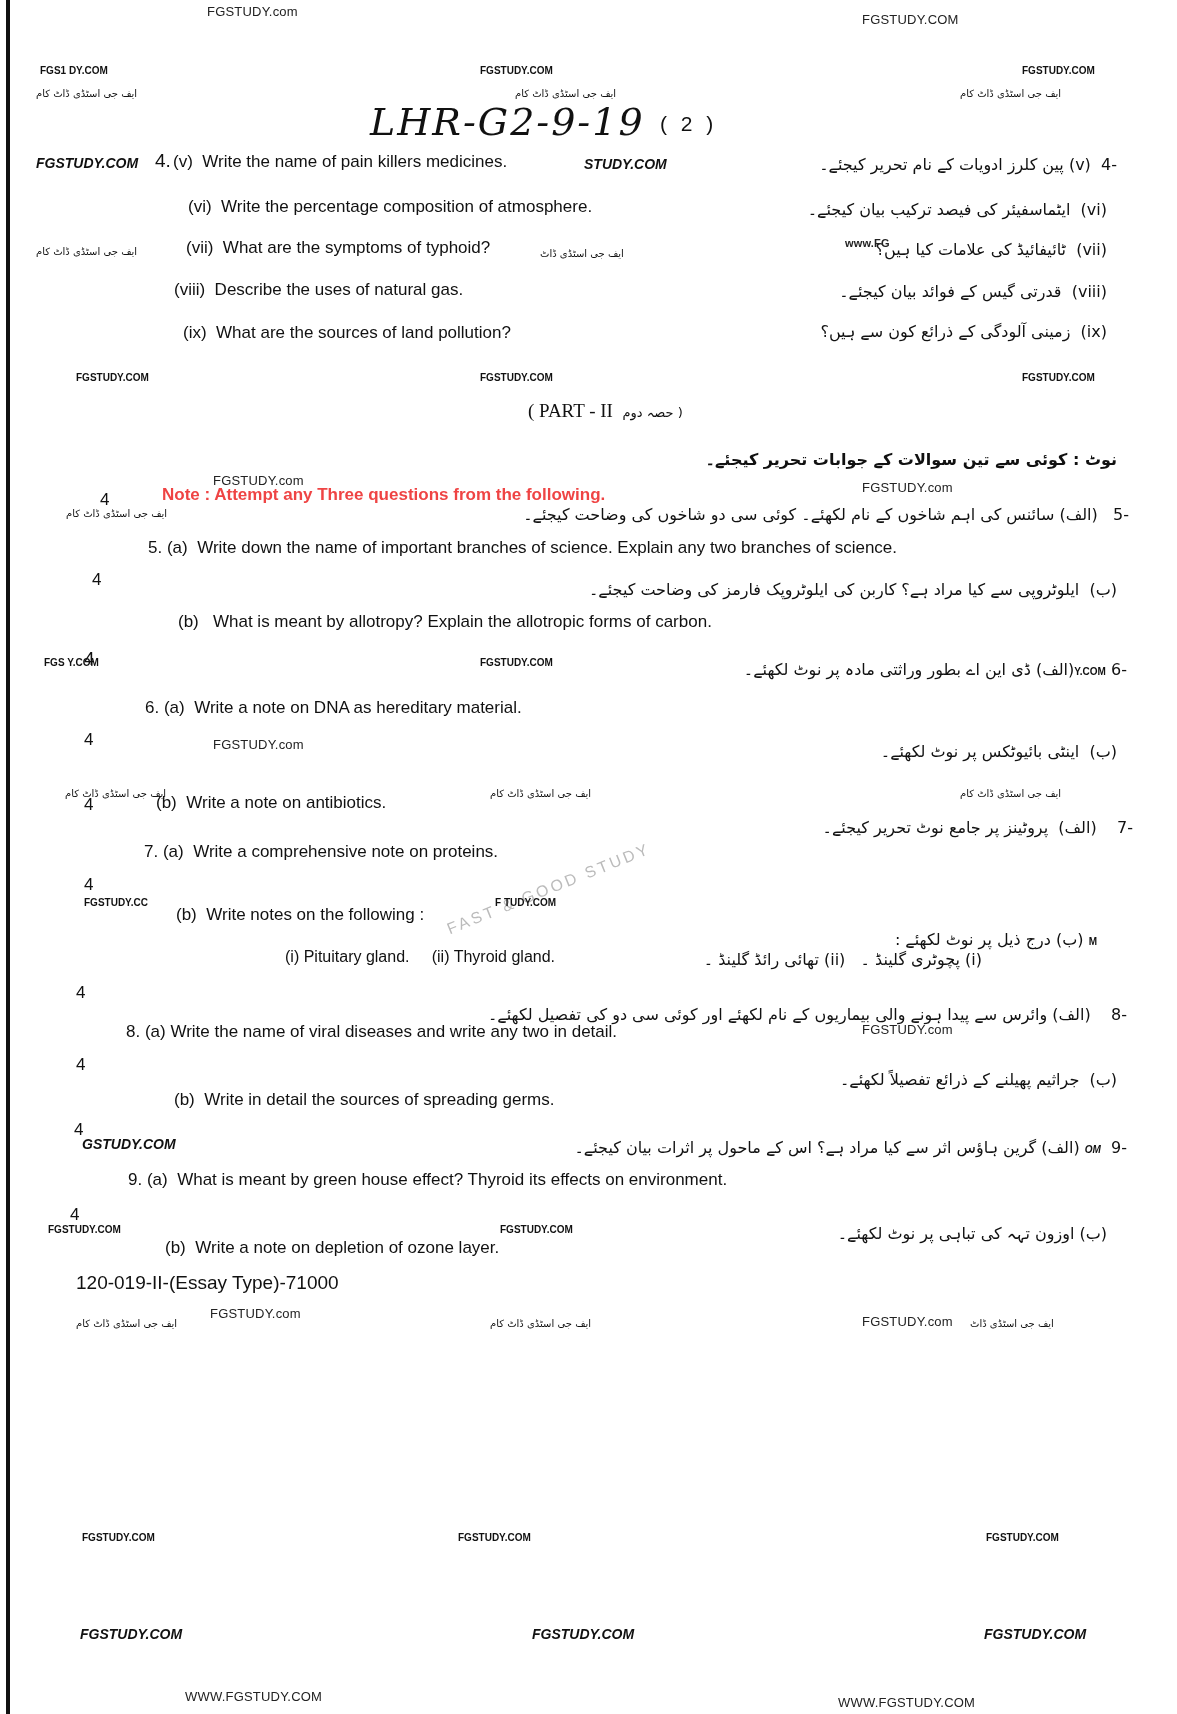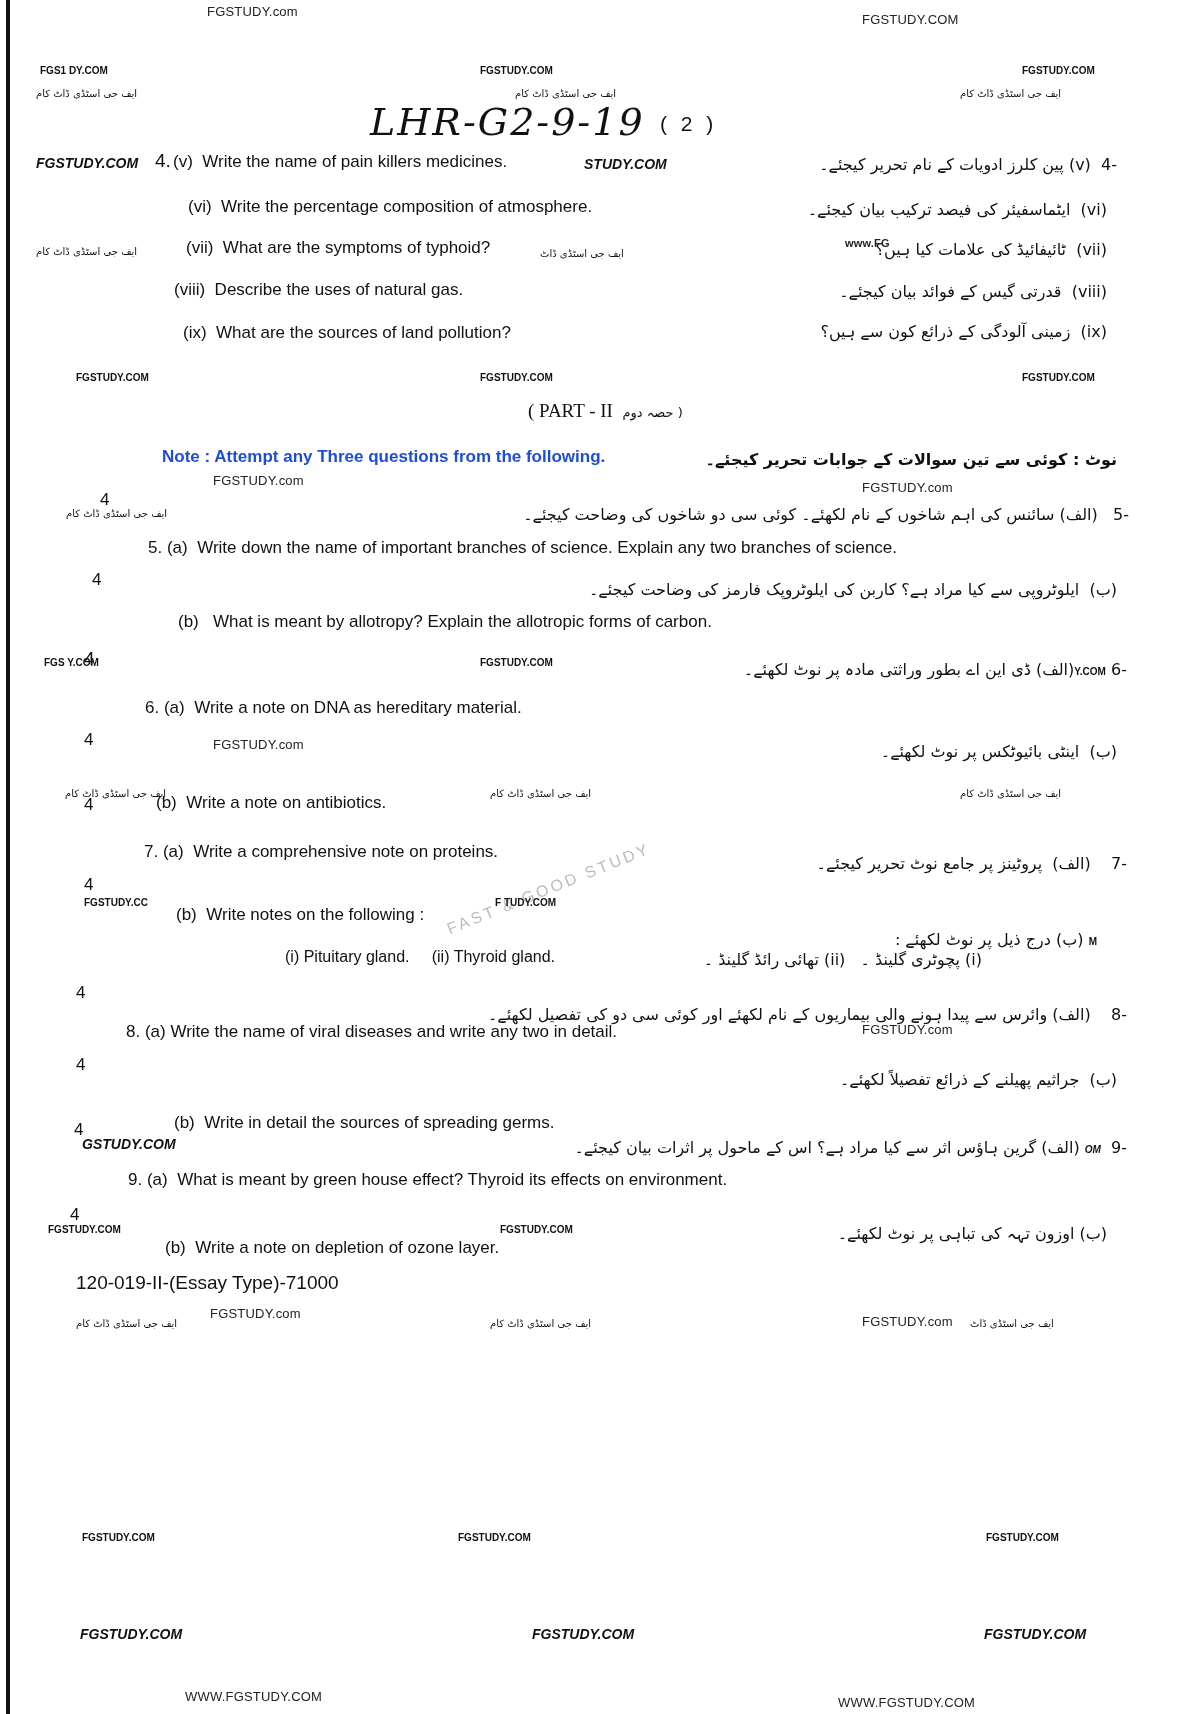--- a/index.html
+++ b/index.html
@@ -12,21 +12,21 @@
   .wm-small { font-family: "Liberation Sans", sans-serif; font-size: 13px; color: #222; letter-spacing: 0.2px; }
   .wm-bold { font-family: "Liberation Sans", sans-serif; font-size: 10px; font-weight: bold; color: #111; }
   .wm-italic { font-family: "Liberation Sans", sans-serif; font-size: 14px; font-weight: bold; font-style: italic; color: #111; }
   .urdu { font-family: "DejaVu Sans", sans-serif; direction: rtl; color: #111; }
   .urdu-small { font-size: 10px; }
   .urdu-q { font-size: 16px; }
   .q-en { font-family: "Liberation Sans", sans-serif; font-size: 17px; color: #111; }
   .marks { font-family: "Liberation Sans", sans-serif; font-size: 17px; color: #111; }
   .handwritten { font-family: "DejaVu Serif", serif; font-style: italic; font-size: 38px; letter-spacing: 2px; color: #111; }
   .part-title { font-family: "Liberation Serif", serif; font-size: 19px; color: #111; }
-  .note { font-family: "Liberation Sans", sans-serif; font-size: 17px; font-weight: bold; color: #1d4ed8; }
+  .note { font-family: "Liberation Sans", sans-serif; font-size: 17px; font-weight: bold; color: #ef4444; margin-top: 38px; }
   .code { font-family: "Liberation Sans", sans-serif; font-size: 19px; color: #111; }
   .faded { font-family: "Liberation Sans", sans-serif; font-size: 16px; color: #bbb; transform: rotate(-22deg); letter-spacing: 3px; }
 </style>
 </head>
 <body>
 
 <div class="border-line"></div>
 
 <div class="abs wm-small" style="left:207px;top:4px;">FGSTUDY.com</div>
 <div class="abs wm-small" style="left:862px;top:12px;">FGSTUDY.COM</div>
@@ -126,21 +126,21 @@
 </div>
 <div class="abs q-en" style="left:156px;top:770px;margin-top:23px;">
   <span>(b)</span>&nbsp;&nbsp;<span>Write a note on antibiotics.</span>
 </div>
 
 <div class="abs urdu urdu-small" style="left:65px;top:788px;">ایف جی اسٹڈی ڈاٹ کام</div>
 <div class="abs marks" style="left:84px;top:795px;">4</div>
 <div class="abs urdu urdu-small" style="left:490px;top:788px;">ایف جی اسٹڈی ڈاٹ کام</div>
 <div class="abs urdu urdu-small" style="left:960px;top:788px;">ایف جی اسٹڈی ڈاٹ کام</div>
 
-<div class="abs urdu urdu-q" style="right:50px;top:818px;margin-top:36px;">
+<div class="abs urdu urdu-q" style="right:44px;top:818px;">
   <span>-7</span>&nbsp;&nbsp;&nbsp;&nbsp;<span>(الف)</span>&nbsp;&nbsp;<span>پروٹینز پر جامع نوٹ تحریر کیجئے۔</span>
 </div>
 <div class="abs q-en" style="left:144px;top:842px;">
   <span>7.</span>&nbsp;<span>(a)</span>&nbsp;&nbsp;<span>Write a comprehensive note on proteins.</span>
 </div>
 <div class="abs faded" style="left:440px;top:880px;">FAST &amp; GOOD STUDY</div>
 <div class="abs marks" style="left:84px;top:875px;">4</div>
 <div class="abs wm-bold" style="left:84px;top:897px;">FGSTUDY.CC</div>
 <div class="abs q-en" style="left:176px;top:905px;">
   <span>(b)</span>&nbsp;&nbsp;<span>Write notes on the following :</span>
@@ -161,21 +161,21 @@
   <span>-8</span>&nbsp;&nbsp;&nbsp;&nbsp;<span>(الف)</span>&nbsp;<span>وائرس سے پیدا ہونے والی بیماریوں کے نام لکھئے اور کوئی سی دو کی تفصیل لکھئے۔</span>
 </div>
 <div class="abs q-en" style="left:126px;top:1022px;">
   <span>8.</span>&nbsp;<span>(a)</span>&nbsp;<span>Write the name of viral diseases and write any two in detail.</span>
 </div>
 <div class="abs wm-small" style="left:862px;top:1022px;">FGSTUDY.com</div>
 <div class="abs marks" style="left:76px;top:1055px;">4</div>
 <div class="abs urdu urdu-q" style="right:60px;top:1070px;">
   <span>(ب)</span>&nbsp;&nbsp;<span>جراثیم پھیلنے کے ذرائع تفصیلاً لکھئے۔</span>
 </div>
-<div class="abs q-en" style="left:174px;top:1090px;margin-top:23px;">
+<div class="abs q-en" style="left:174px;top:1090px;">
   <span>(b)</span>&nbsp;&nbsp;<span>Write in detail the sources of spreading germs.</span>
 </div>
 
 <div class="abs marks" style="left:74px;top:1120px;">4</div>
 <div class="abs wm-italic" style="left:82px;top:1136px;">GSTUDY.COM</div>
 <div class="abs urdu urdu-q" style="right:50px;top:1138px;">
   <span>-9</span>&nbsp;&nbsp;<span class="wm-italic" style="font-size:10px;">OM</span>&nbsp;<span>(الف)</span>&nbsp;<span>گرین ہاؤس اثر سے کیا مراد ہے؟ اس کے ماحول پر اثرات بیان کیجئے۔</span>
 </div>
 <div class="abs q-en" style="left:128px;top:1170px;">
   <span>9.</span>&nbsp;<span>(a)</span>&nbsp;&nbsp;<span>What is meant by green house effect? Thyroid its effects on environment.</span>

